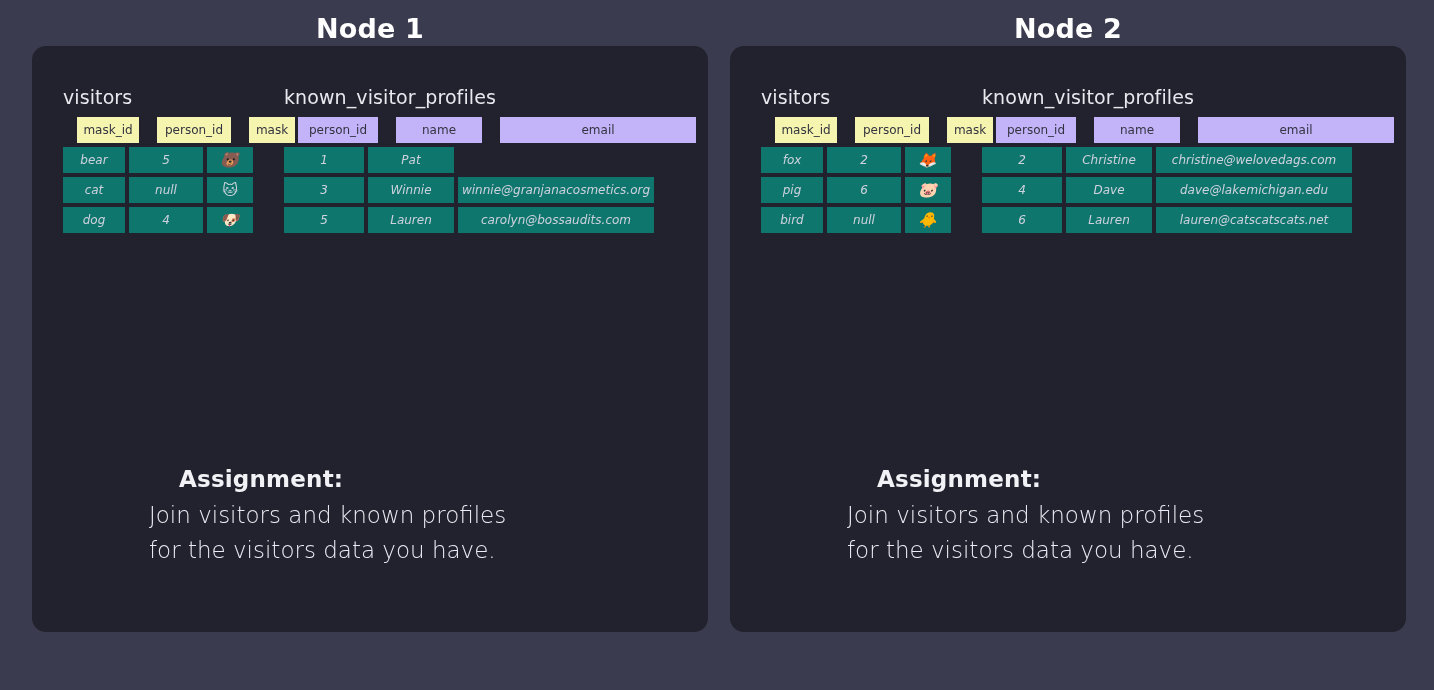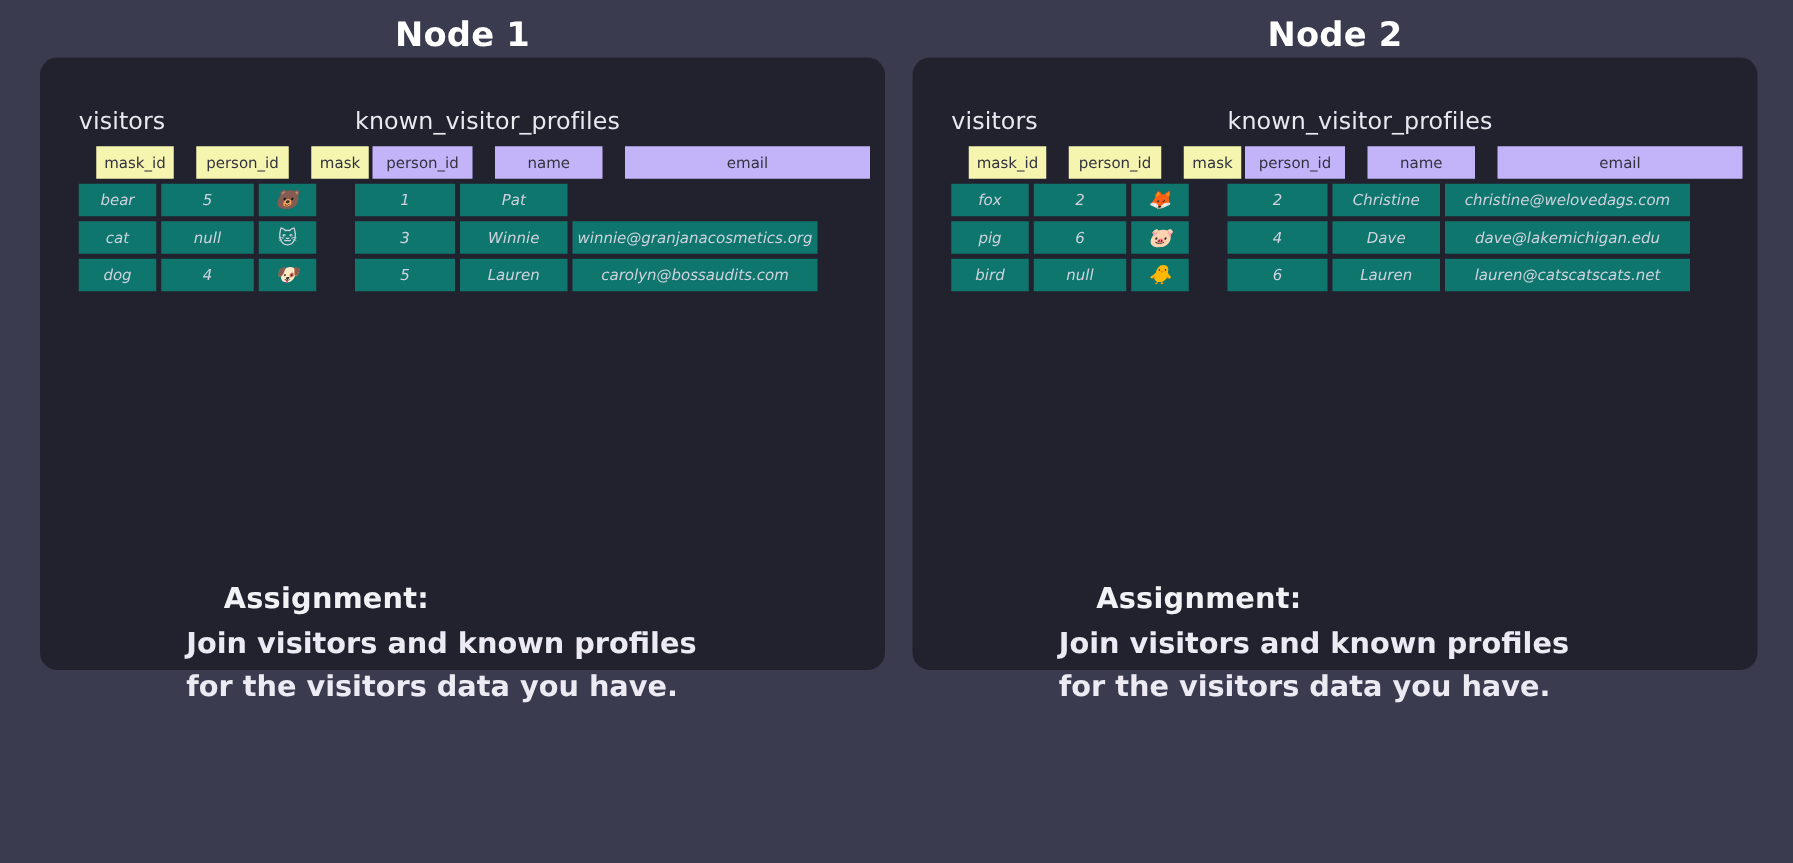--- a/index.html
+++ b/index.html
@@ -19,21 +19,21 @@
     height:46px;line-height:58px;
     text-align:center;
     color:#ffffff;
     font-size:27px;
     font-weight:bold;
     letter-spacing:.2px;
   }
 
   .panel{
     position:relative;
-    height:490px;
+    height:586px;
     background:#22222e;
     border-radius:14px;
   }
 
   .tables{position:absolute;top:40px;left:0;right:0;height:240px;}
 
   .tbl{position:absolute;top:0;}
   .tbl-visitors{left:31px;}
   .tbl-profiles{left:252px;}
 
@@ -85,21 +85,21 @@
     margin-left:48px;
   }
   .assign-body{
     margin-left:18px;
     margin-top:6px;
     font-size:23px;
     font-weight:300;
     line-height:35px;
     color:#eceaf2;
   }
-  .assign-body div{white-space:nowrap;font-weight:bold;}
+  .assign-body div{white-space:nowrap;}
 </style>
 </head>
 <body>
 
 <div class="stage">
 
   <div class="node node-1">
     <div class="node-title">Node 1</div>
     <div class="panel">
       <div class="tables">

